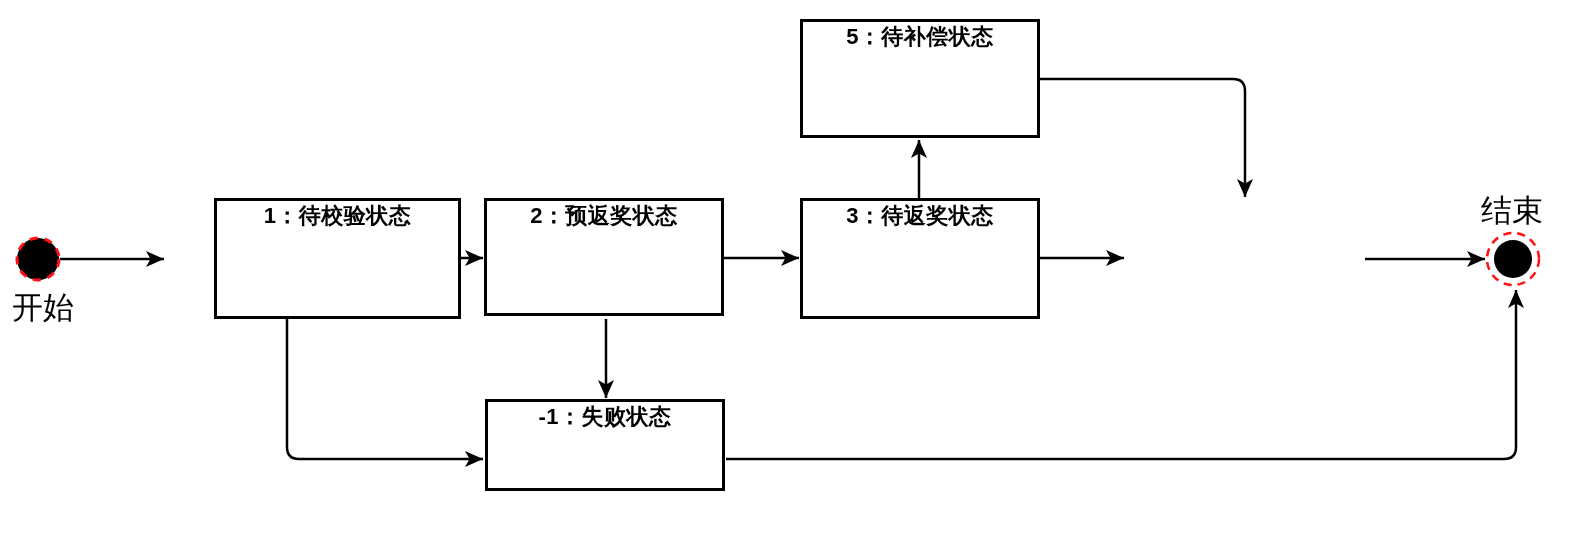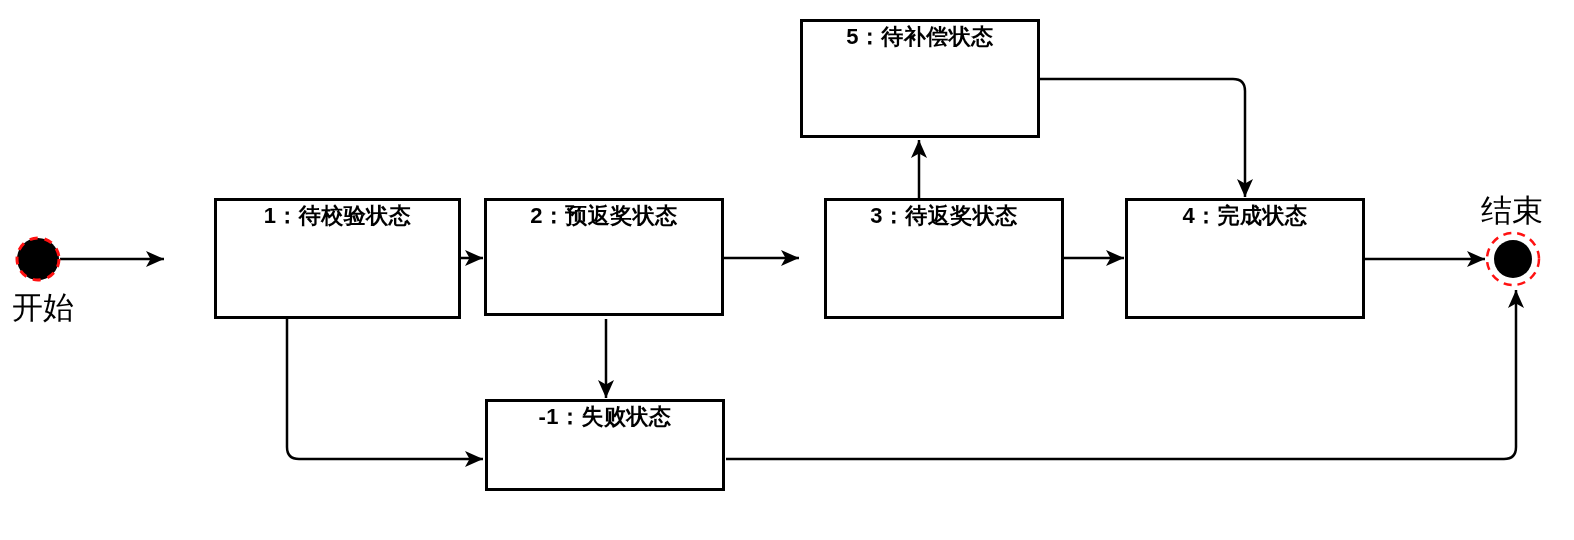--- a/index.html
+++ b/index.html
@@ -36,21 +36,21 @@
     font-weight: 500;
     color: #000000;
     white-space: nowrap;
   }
   .lbl-start { left: 12px;   top: 287px; }
   .lbl-end   { left: 1481px; top: 190px; }
 
   
   .s1  { left: 182px;  top: 198px; width: 247px; height: 121px; margin-left: 32px; }
   .s2  { left: 484px;  top: 198px; width: 240px; height: 118px; }
-  .s3  { left: 800px;  top: 198px; width: 240px; height: 121px; margin-left: 24px; }
+  .s3  { left: 800px;  top: 198px; width: 240px; height: 121px; }
   .s4  { left: 1125px; top: 198px; width: 240px; height: 121px; }
   .s5  { left: 800px;  top: 19px;  width: 240px; height: 119px; }
   .sm1 { left: 485px;  top: 399px; width: 240px; height: 92px; }
 
   .link { stroke: #000000; stroke-width: 2.5; fill: none; }
 </style>
 </head>
 <body>
 
 <div class="canvas">
@@ -85,23 +85,20 @@
 
   <div class="state s1">
     <span>1：待校验状态</span>
   </div>
   <div class="state s2">
     <span>2：预返奖状态</span>
   </div>
   <div class="state s3">
     <span>3：待返奖状态</span>
   </div>
-  <div class="state s4">
-    <span>4：完成状态</span>
-  </div>
   <div class="state s5">
     <span>5：待补偿状态</span>
   </div>
   <div class="state sm1">
     <span>-1：失败状态</span>
   </div>
 
   <div class="node-label lbl-start">开始</div>
   <div class="node-label lbl-end">结束</div>
 

